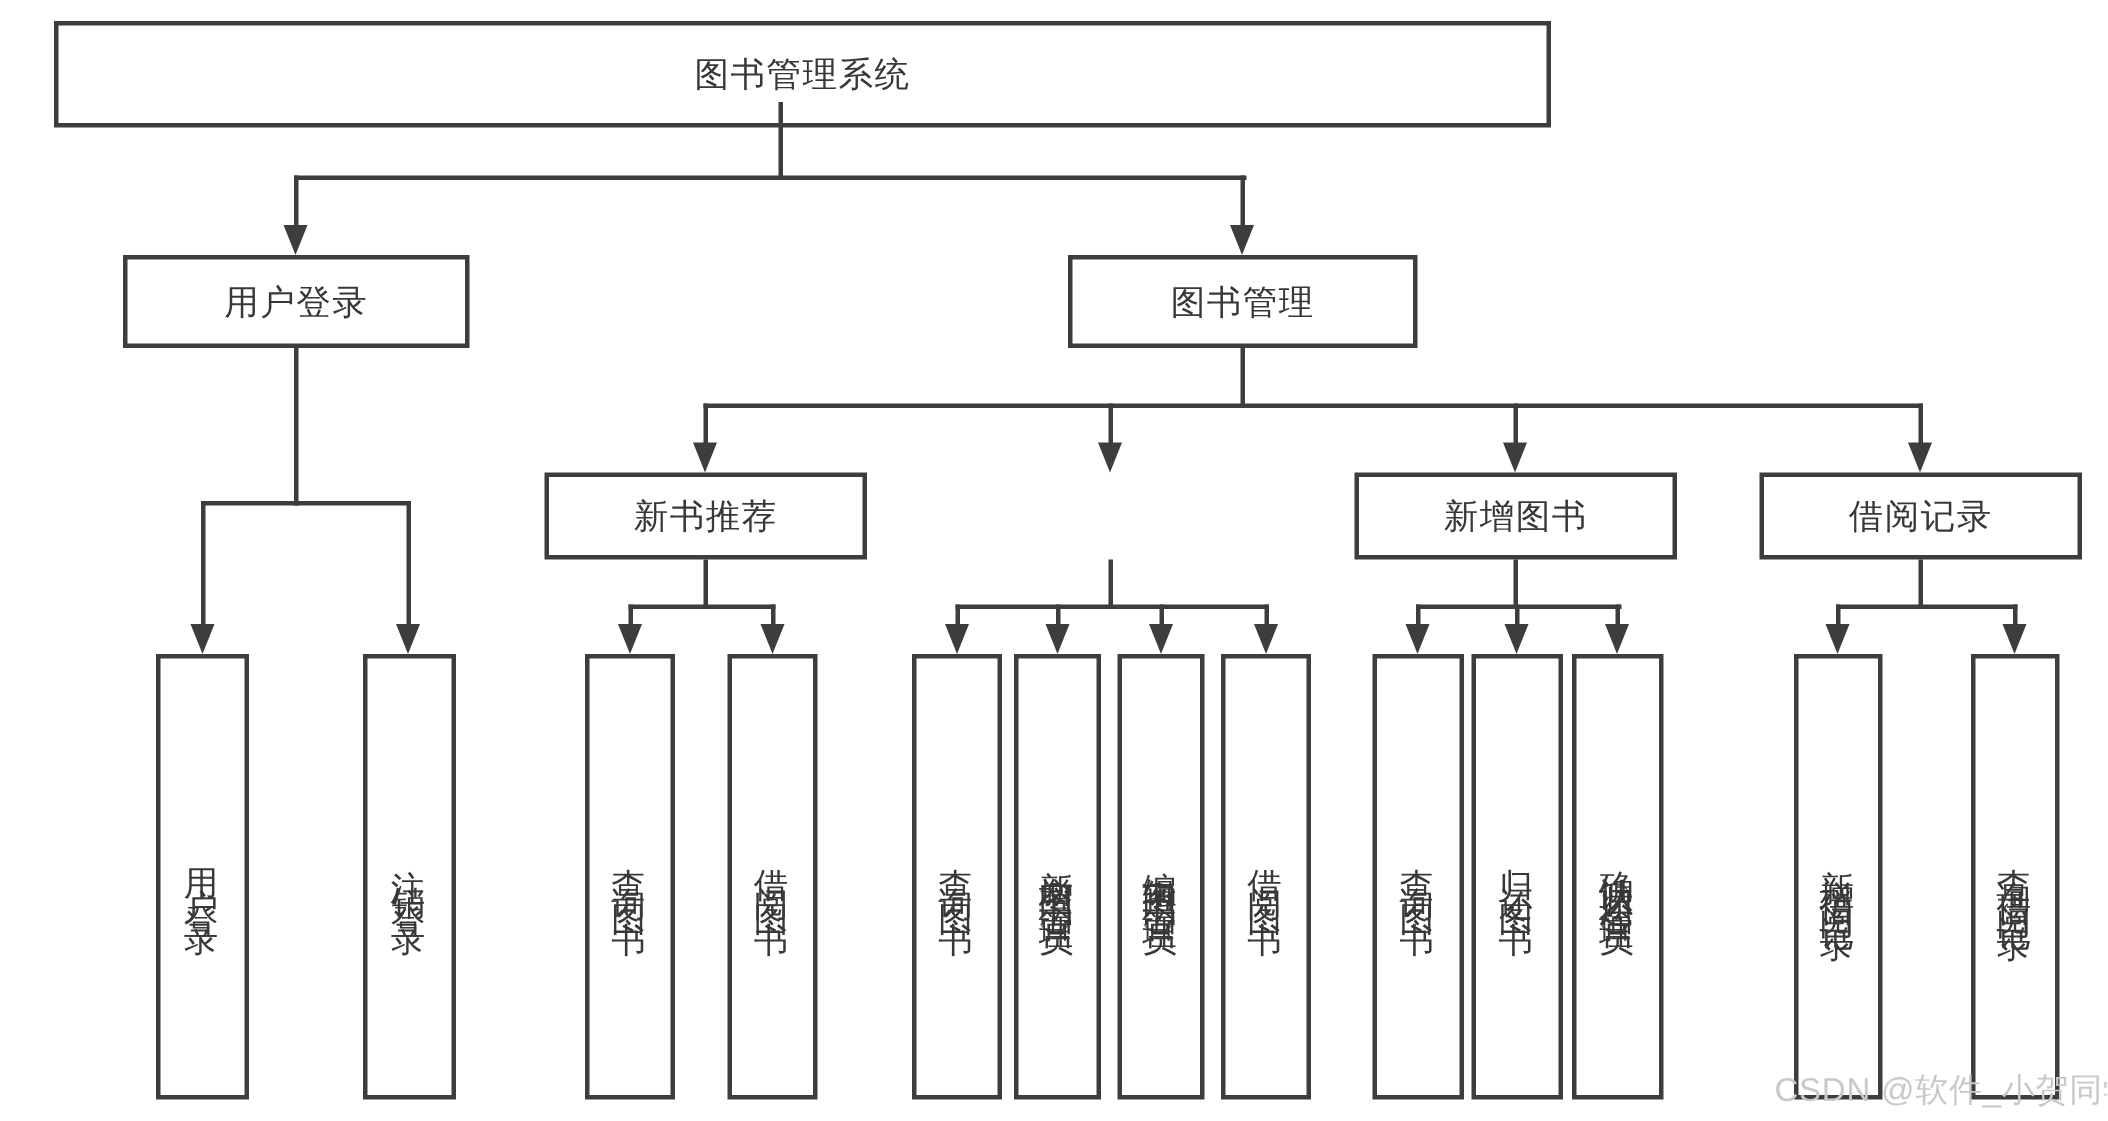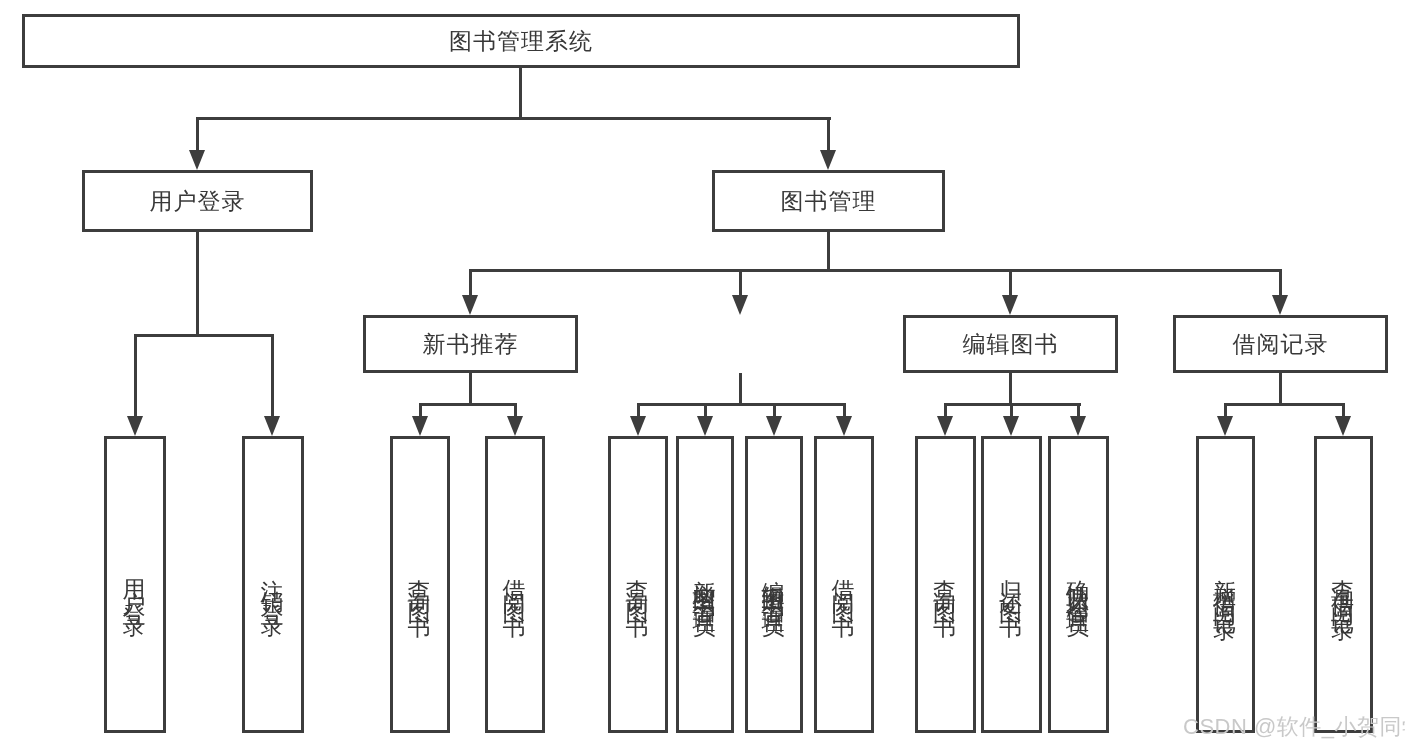--- a/index.html
+++ b/index.html
@@ -62,39 +62,39 @@
     z-index: 10;
     white-space: nowrap;
     letter-spacing: 0.5px;
   }
 </style>
 </head>
 <body>
 
 <div class="canvas">
 
-  <div class="hbox" style="left:22px;top:14px;width:998px;height:54px">
+  <div class="hbox" style="left:36px;top:14px;width:998px;height:71px">
     <span>图书管理系统</span>
   </div>
 
   <div class="hbox" style="left:82px;top:170px;width:231px;height:62px">
     <span>用户登录</span>
   </div>
 
   <div class="hbox" style="left:363px;top:315px;width:215px;height:58px">
     <span>新书推荐</span>
   </div>
 
   <div class="hbox" style="left:712px;top:170px;width:233px;height:62px">
     <span>图书管理</span>
   </div>
 
 
   <div class="hbox" style="left:903px;top:315px;width:215px;height:58px">
-    <span>编辑图书</span>
+    <span>新增图书</span>
   </div>
 
   <div class="hbox" style="left:1173px;top:315px;width:215px;height:58px">
     <span>借阅记录</span>
   </div>
 
   <div class="vbox ls4" style="left:104px;width:62px">
     <span>用户登录</span>
   </div>
   <div class="vbox ls4" style="left:242px;width:62px">

